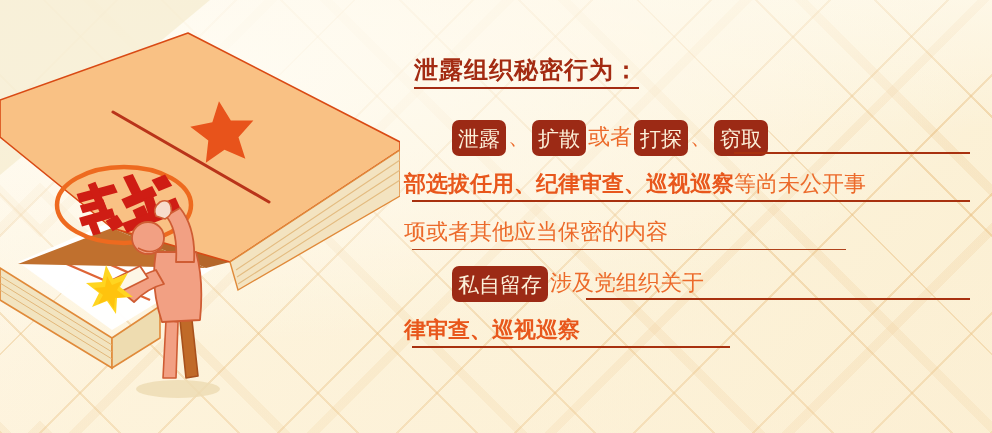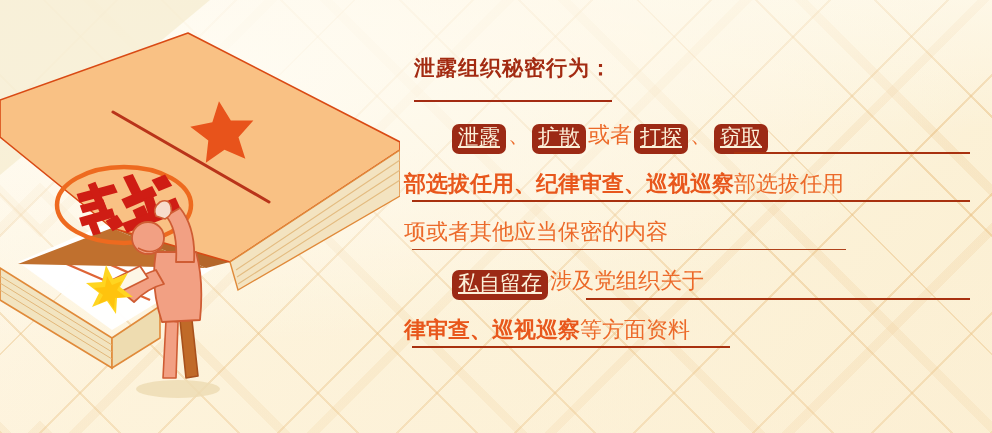--- a/index.html
+++ b/index.html
@@ -38,46 +38,46 @@
       linear-gradient(180deg, rgba(255,252,243,.55) 0%, rgba(255,250,235,0) 30%, rgba(253,240,214,.35) 100%);
   }
   
   #illustration{position:absolute;left:0;top:0;width:400px;height:433px;}
   
   #textcol{
     position:absolute;left:404px;top:0;width:576px;height:433px;
   }
   .heading{
     position:absolute;left:10px;top:57px;
-    font-size:21px;font-weight:bold;letter-spacing:1px;
+    font-size:24px;font-weight:bold;letter-spacing:1px;
     color:#a32b12;
     border-bottom:2px solid #a32b12;
-    padding-bottom:20px;
+    padding-bottom:4px;
     line-height:1.1;
   }
   .para{position:absolute;left:0;width:576px;}
   .line{
     position:relative;height:48px;
     font-size:22px;color:#e8571c;white-space:nowrap;
     display:flex;align-items:center;
   }
   .line .inner{display:flex;align-items:baseline;}
   .rule{
     position:absolute;left:8px;bottom:6px;height:2px;background:#a8310f;
   }
   .rule.thin{height:1.5px;background:#b0431c;}
   .tag{
     display:inline-block;
     background:#9c2a15;color:#fcf0d9;
     border-radius:7px;
-    padding:2px 6px 4px 6px;
+    padding:8px 6px 4px 6px;
     margin:0 2px;
     font-size:21px;line-height:1.12;
     font-weight:normal;
-    position:relative;top:2px;text-decoration:underline;
+    position:relative;top:2px;
   }
   .b{font-weight:bold;color:#e8571c;}
   .n{font-weight:normal;color:#ec6a2a;}
   .p1{top:112px;}
   .p2{top:258px;}
   .indent{display:inline-block;width:46px;}
   .indent2{display:inline-block;width:46px;}
 </style>
 </head>
 <body>
@@ -209,21 +209,21 @@
           <span class="tag">打探</span>
           <span class="n">、</span>
           <span class="tag">窃取</span>
         </span>
         <span class="rule" style="left:330px;width:236px;"></span>
       </div>
 
       <div class="line">
         <span class="inner">
           <span class="b">部选拔任用、纪律审查、巡视巡察</span>
-          <span class="n">部选拔任用</span>
+          <span class="n">等尚未公开事</span>
         </span>
         <span class="rule" style="left:8px;width:558px;"></span>
       </div>
 
       <div class="line">
         <span class="inner">
           <span class="n">项或者其他应当保密的内容</span>
         </span>
         <span class="rule thin" style="left:8px;width:434px;"></span>
       </div>
@@ -235,20 +235,19 @@
           <span class="indent2"></span>
           <span class="tag">私自留存</span>
           <span class="n">涉及党组织关于</span>
         </span>
         <span class="rule" style="left:182px;width:384px;"></span>
       </div>
 
       <div class="line">
         <span class="inner">
           <span class="b">律审查、巡视巡察</span>
-          <span class="n">等方面资料</span>
         </span>
         <span class="rule" style="left:8px;width:318px;"></span>
       </div>
     </div>
 
   </div>
 </div>
 
 </body></html>

